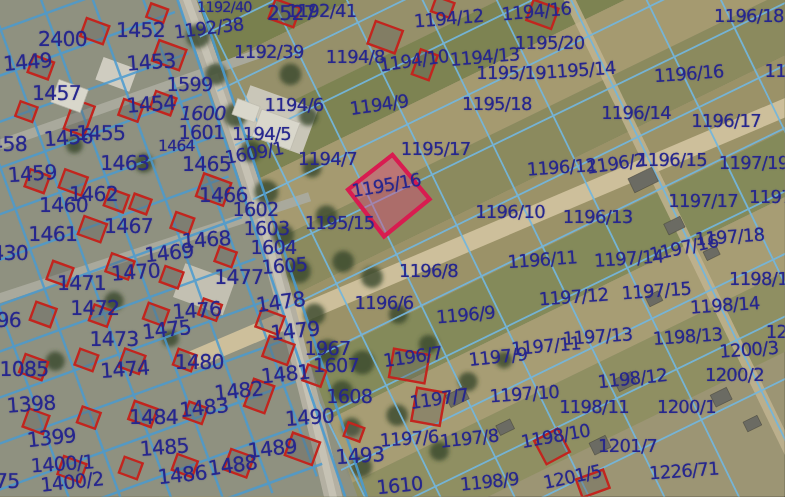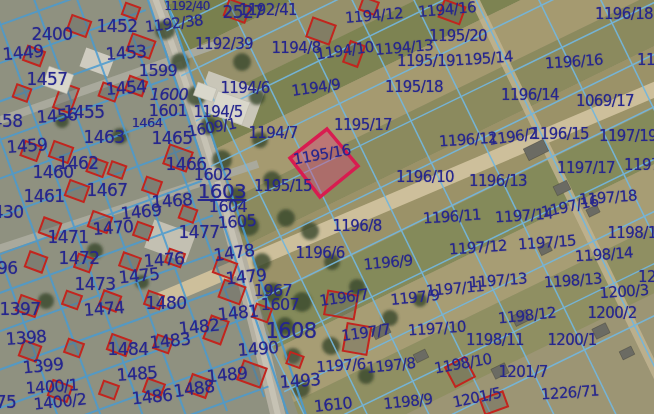--- a/index.html
+++ b/index.html
@@ -223,21 +223,21 @@
       <div class="lbl" style="left: 426px; top: 61px; font-size: 15px; transform: translate(-50%, -50%) rotate(0deg);">1195/19</div>
       <div class="lbl" style="left: 484px; top: 59px; font-size: 15px; transform: translate(-50%, -50%) rotate(-4deg);">1195/14</div>
       <div class="lbl" style="left: 414px; top: 87px; font-size: 15px; transform: translate(-50%, -50%) rotate(0deg);">1195/18</div>
       <div class="lbl" style="left: 363px; top: 125px; font-size: 15px; transform: translate(-50%, -50%) rotate(0deg);">1195/17</div>
       <div class="lbl" style="left: 322px; top: 155px; font-size: 15px; transform: translate(-50%, -50%) rotate(-10deg);">1195/16</div>
       <div class="lbl" style="left: 283px; top: 186px; font-size: 15px; transform: translate(-50%, -50%) rotate(0deg);">1195/15</div>
       <div class="lbl" style="left: 624px; top: 14px; font-size: 15px; transform: translate(-50%, -50%) rotate(0deg);">1196/18</div>
       <div class="lbl" style="left: 646px; top: 60px; font-size: 15px; transform: translate(-50%, -50%) rotate(0deg);">11</div>
       <div class="lbl" style="left: 574px; top: 62px; font-size: 15px; transform: translate(-50%, -50%) rotate(-4deg);">1196/16</div>
       <div class="lbl" style="left: 530px; top: 95px; font-size: 15px; transform: translate(-50%, -50%) rotate(0deg);">1196/14</div>
-      <div class="lbl" style="left: 605px; top: 101px; font-size: 15px; transform: translate(-50%, -50%) rotate(0deg);">1069/17</div>
+      <div class="lbl" style="left: 605px; top: 101px; font-size: 15px; transform: translate(-50%, -50%) rotate(0deg);">1196/17</div>
       <div class="lbl" style="left: 468px; top: 140px; font-size: 15px; transform: translate(-50%, -50%) rotate(-4deg);">1196/12</div>
       <div class="lbl" style="left: 513px; top: 137px; font-size: 15px; transform: translate(-50%, -50%) rotate(-8deg);">1196/2</div>
       <div class="lbl" style="left: 560px; top: 134px; font-size: 15px; transform: translate(-50%, -50%) rotate(0deg);">1196/15</div>
       <div class="lbl" style="left: 425px; top: 177px; font-size: 15px; transform: translate(-50%, -50%) rotate(0deg);">1196/10</div>
       <div class="lbl" style="left: 498px; top: 181px; font-size: 15px; transform: translate(-50%, -50%) rotate(0deg);">1196/13</div>
       <div class="lbl" style="left: 452px; top: 217px; font-size: 15px; transform: translate(-50%, -50%) rotate(-4deg);">1196/11</div>
       <div class="lbl" style="left: 357px; top: 226px; font-size: 15px; transform: translate(-50%, -50%) rotate(0deg);">1196/8</div>
       <div class="lbl" style="left: 320px; top: 253px; font-size: 15px; transform: translate(-50%, -50%) rotate(0deg);">1196/6</div>
       <div class="lbl" style="left: 388px; top: 263px; font-size: 15px; transform: translate(-50%, -50%) rotate(-5deg);">1196/9</div>
       <div class="lbl" style="left: 344px; top: 298px; font-size: 15px; transform: translate(-50%, -50%) rotate(-8deg);">1196/7</div>
@@ -268,26 +268,26 @@
       <div class="lbl" style="left: 612px; top: 313px; font-size: 15px; transform: translate(-50%, -50%) rotate(0deg);">1200/2</div>
       <div class="lbl" style="left: 572px; top: 340px; font-size: 15px; transform: translate(-50%, -50%) rotate(0deg);">1200/1</div>
       <div class="lbl" style="left: 523px; top: 372px; font-size: 15px; transform: translate(-50%, -50%) rotate(0deg);">1201/7</div>
       <div class="lbl" style="left: 477px; top: 398px; font-size: 15px; transform: translate(-50%, -50%) rotate(-12deg);">1201/5</div>
       <div class="lbl" style="left: 570px; top: 393px; font-size: 15px; transform: translate(-50%, -50%) rotate(-4deg);">1226/71</div>
       <div class="lbl" style="left: 158px; top: 71px; font-size: 16px; transform: translate(-50%, -50%) rotate(0deg);">1599</div>
       <div class="lbl" style="left: 169px; top: 95px; font-size: 16px; transform: translate(-50%, -50%) rotate(0deg); font-style: italic;">1600</div>
       <div class="lbl" style="left: 168px; top: 111px; font-size: 16px; transform: translate(-50%, -50%) rotate(0deg);">1601</div>
       <div class="lbl" style="left: 212px; top: 128px; font-size: 15px; transform: translate(-50%, -50%) rotate(-10deg);">1609/1</div>
       <div class="lbl" style="left: 213px; top: 175px; font-size: 16px; transform: translate(-50%, -50%) rotate(0deg);">1602</div>
-      <div class="lbl" style="left: 222px; top: 191px; font-size: 20px; transform: translate(-50%, -50%) rotate(0deg); text-decoration: underline;">1603</div>
+      <div class="lbl" style="left: 222px; top: 191px; font-size: 16px; transform: translate(-50%, -50%) rotate(0deg);">1603</div>
       <div class="lbl" style="left: 228px; top: 207px; font-size: 16px; transform: translate(-50%, -50%) rotate(0deg);">1604</div>
       <div class="lbl" style="left: 237px; top: 222px; font-size: 16px; transform: translate(-50%, -50%) rotate(-4deg);">1605</div>
       <div class="lbl" style="left: 273px; top: 291px; font-size: 16px; transform: translate(-50%, -50%) rotate(0deg);">1967</div>
       <div class="lbl" style="left: 280px; top: 305px; font-size: 16px; transform: translate(-50%, -50%) rotate(0deg);">1607</div>
-      <div class="lbl" style="left: 291px; top: 331px; font-size: 21px; transform: translate(-50%, -50%) rotate(0deg);">1608</div>
+      <div class="lbl" style="left: 291px; top: 331px; font-size: 16px; transform: translate(-50%, -50%) rotate(0deg);">1608</div>
       <div class="lbl" style="left: 333px; top: 405px; font-size: 16px; transform: translate(-50%, -50%) rotate(-6deg);">1610</div>
       <div class="lbl" style="left: 243px; top: 12px; font-size: 17px; transform: translate(-50%, -50%) rotate(0deg);">2527</div>
       <div class="lbl" style="left: 117px; top: 26px; font-size: 17px; transform: translate(-50%, -50%) rotate(0deg);">1452</div>
       <div class="lbl" style="left: 52px; top: 34px; font-size: 17px; transform: translate(-50%, -50%) rotate(0deg);">2400</div>
       <div class="lbl" style="left: 23px; top: 53px; font-size: 17px; transform: translate(-50%, -50%) rotate(-5deg);">1449</div>
       <div class="lbl" style="left: 126px; top: 53px; font-size: 17px; transform: translate(-50%, -50%) rotate(-4deg);">1453</div>
       <div class="lbl" style="left: 47px; top: 79px; font-size: 17px; transform: translate(-50%, -50%) rotate(0deg);">1457</div>
       <div class="lbl" style="left: 126px; top: 88px; font-size: 17px; transform: translate(-50%, -50%) rotate(-4deg);">1454</div>
       <div class="lbl" style="left: 84px; top: 100px; font-size: 17px; transform: translate(-50%, -50%) rotate(0deg); margin-top: 12px;">1455</div>
       <div class="lbl" style="left: 57px; top: 116px; font-size: 17px; transform: translate(-50%, -50%) rotate(-4deg);">1456</div>
@@ -319,20 +319,20 @@
       <div class="lbl" style="left: 199px; top: 327px; font-size: 17px; transform: translate(-50%, -50%) rotate(-6deg);">1482</div>
       <div class="lbl" style="left: 170px; top: 341px; font-size: 17px; transform: translate(-50%, -50%) rotate(-6deg);">1483</div>
       <div class="lbl" style="left: 128px; top: 349px; font-size: 17px; transform: translate(-50%, -50%) rotate(0deg);">1484</div>
       <div class="lbl" style="left: 137px; top: 374px; font-size: 17px; transform: translate(-50%, -50%) rotate(-4deg);">1485</div>
       <div class="lbl" style="left: 152px; top: 397px; font-size: 17px; transform: translate(-50%, -50%) rotate(-6deg);">1486</div>
       <div class="lbl" style="left: 194px; top: 389px; font-size: 17px; transform: translate(-50%, -50%) rotate(-8deg);">1488</div>
       <div class="lbl" style="left: 227px; top: 375px; font-size: 17px; transform: translate(-50%, -50%) rotate(-6deg);">1489</div>
       <div class="lbl" style="left: 258px; top: 349px; font-size: 17px; transform: translate(-50%, -50%) rotate(-4deg);">1490</div>
       <div class="lbl" style="left: 300px; top: 381px; font-size: 17px; transform: translate(-50%, -50%) rotate(-4deg);">1493</div>
       <div class="lbl" style="left: -3px; top: 268px; font-size: 17px; transform: translate(-50%, -50%) rotate(0deg);">1396</div>
-      <div class="lbl" style="left: 20px; top: 309px; font-size: 17px; transform: translate(-50%, -50%) rotate(0deg);">1397</div>
+      <div class="lbl" style="left: 20px; top: 309px; font-size: 17px; transform: translate(-50%, -50%) rotate(0deg);">1085</div>
       <div class="lbl" style="left: 26px; top: 338px; font-size: 17px; transform: translate(-50%, -50%) rotate(-4deg);">1398</div>
       <div class="lbl" style="left: 43px; top: 366px; font-size: 17px; transform: translate(-50%, -50%) rotate(-6deg);">1399</div>
       <div class="lbl" style="left: 52px; top: 387px; font-size: 16px; transform: translate(-50%, -50%) rotate(-4deg);">1400/1</div>
       <div class="lbl" style="left: 60px; top: 402px; font-size: 16px; transform: translate(-50%, -50%) rotate(-6deg);">1400/2</div>
       <div class="lbl" style="left: 6px; top: 402px; font-size: 17px; transform: translate(-50%, -50%) rotate(0deg);">75</div>
     </div>
 </div>
 
 </body></html>

